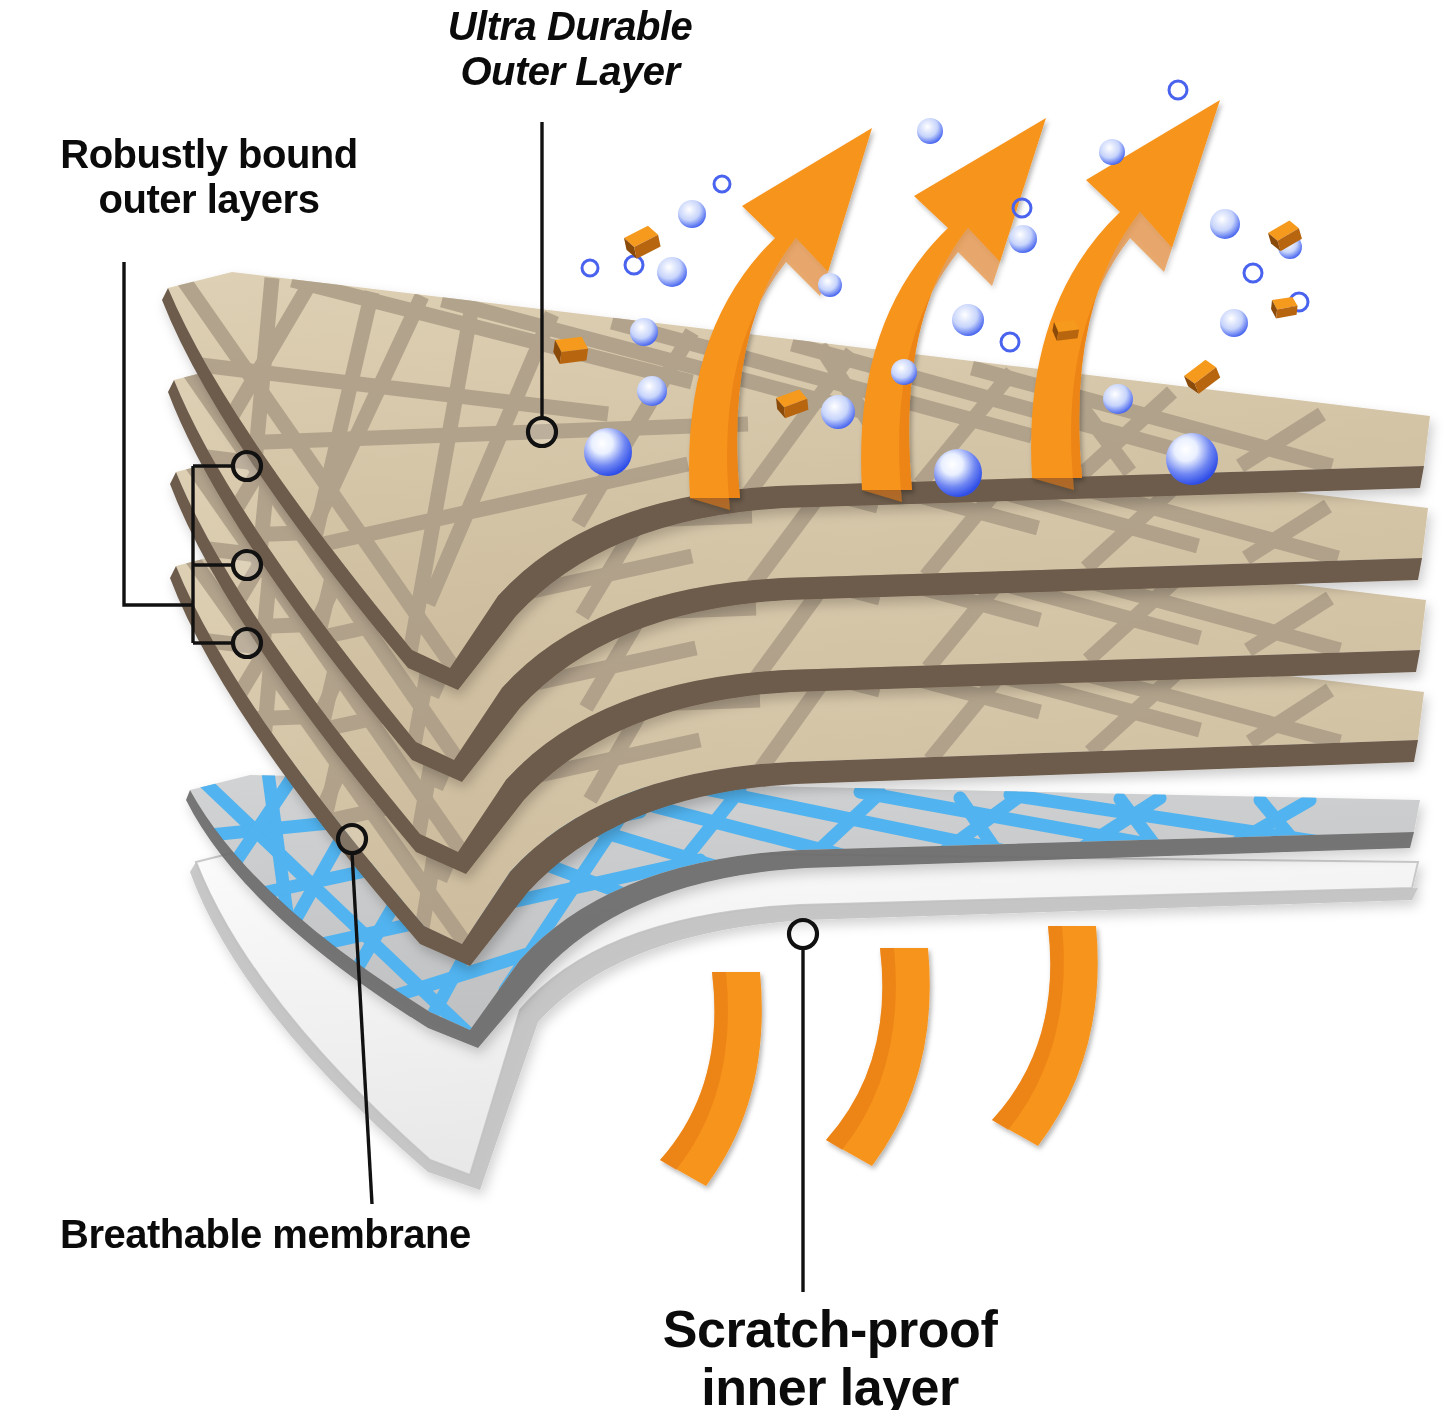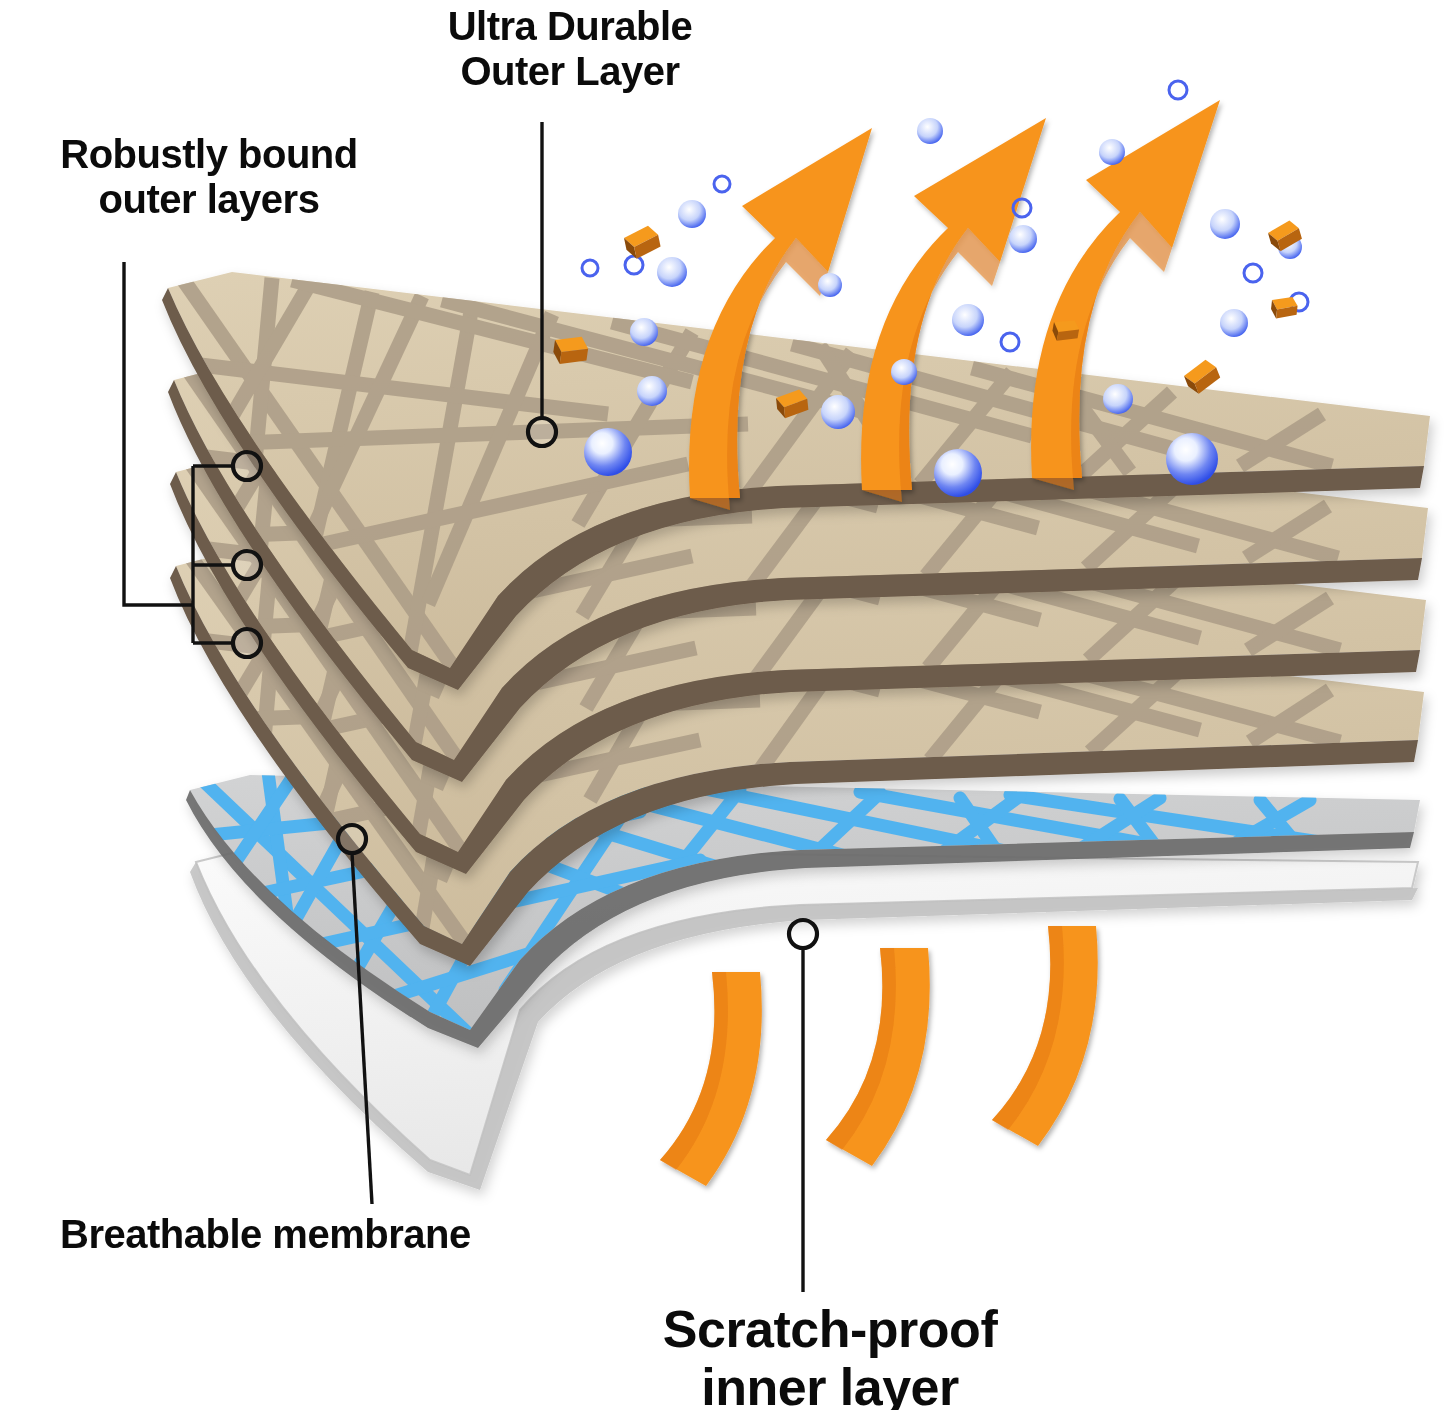--- a/index.html
+++ b/index.html
@@ -4,21 +4,21 @@
 <style>
   html,body{margin:0;padding:0;background:#ffffff;}
   body{width:1445px;height:1410px;position:relative;overflow:hidden;
        font-family:"Liberation Sans","DejaVu Sans",sans-serif;}
 
   #stage{position:absolute;inset:0;width:1445px;height:1410px;}
 
   .label{position:absolute;color:#0b0b0b;font-weight:bold;
          letter-spacing:-0.5px;line-height:1.12;white-space:pre-line;}
 
-  #lbl-outer   {left:400px; top:4px;   width:340px; font-size:40px; text-align:center;}
+  #lbl-outer   {left:400px; top:4px;   width:340px; font-size:40px; text-align:center;font-style:italic;}
   #lbl-robust  {left:4px;   top:132px; width:410px; font-size:40px; text-align:center;}
   #lbl-membr   {left:60px;  top:1212px;width:600px; font-size:40px; text-align:left;}
   #lbl-scratch {left:600px; top:1300px;width:460px; font-size:52px; text-align:center;}
 
   svg.art{position:absolute;left:0;top:0;width:1445px;height:1410px;overflow:visible;}
 </style>
 </head>
 <body>
 
 <div id="stage">

